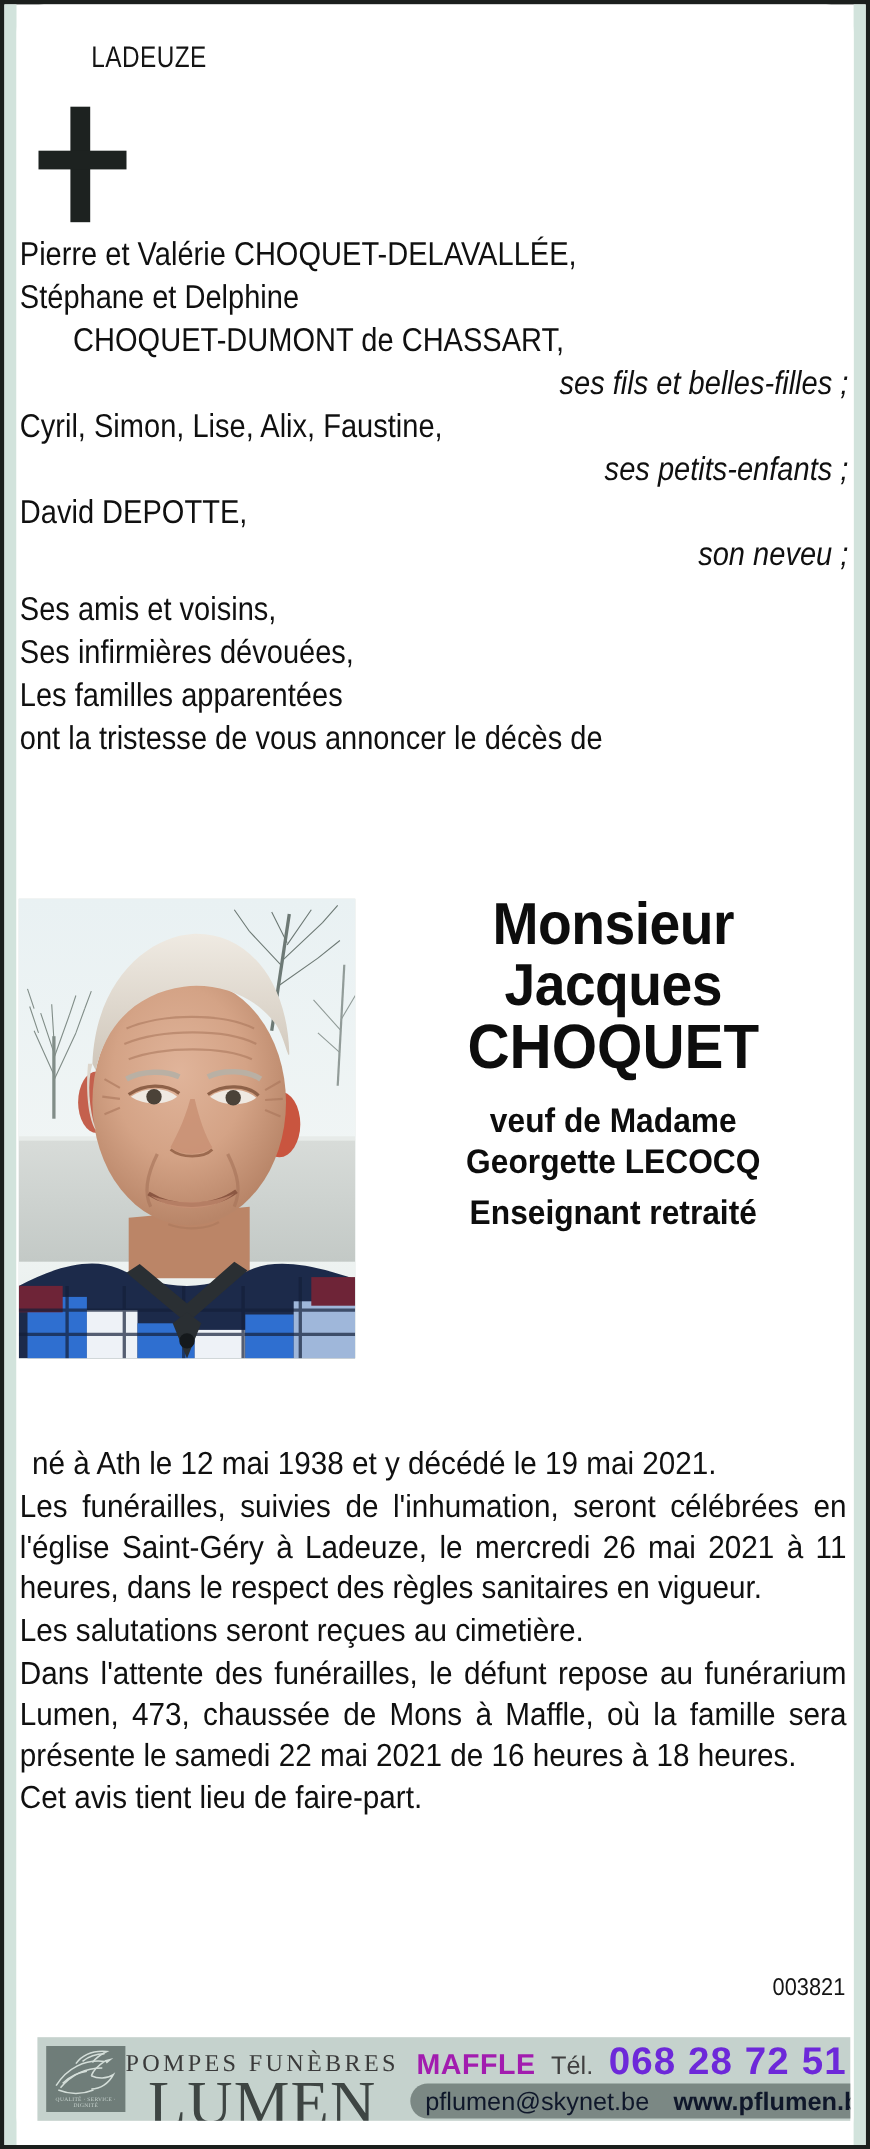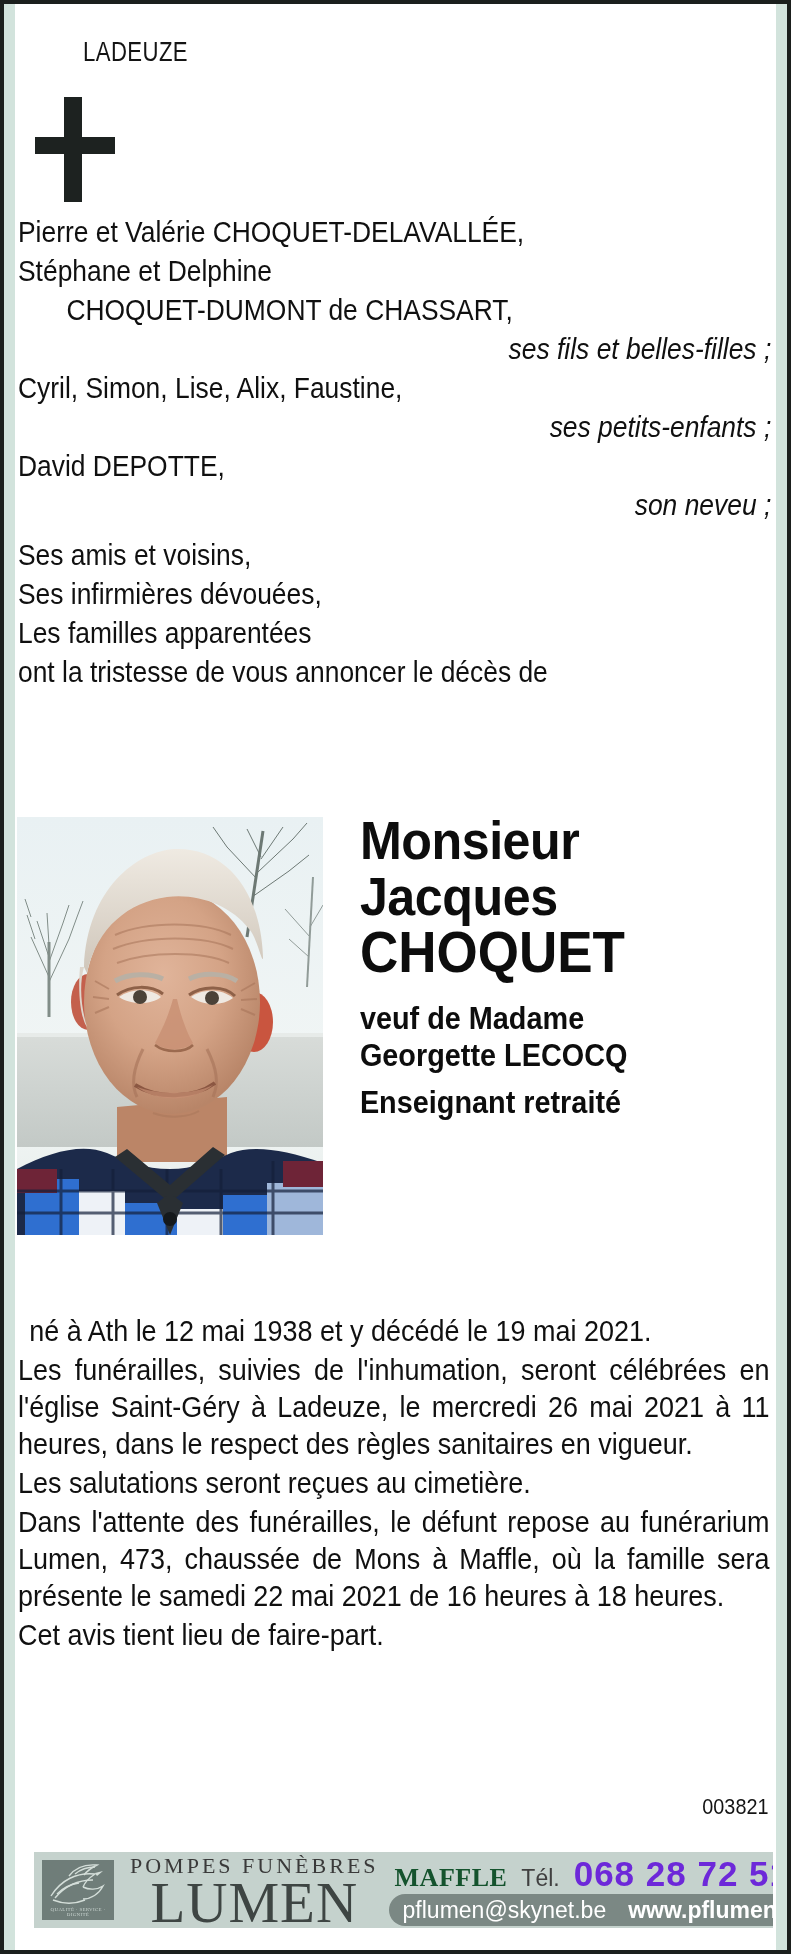--- a/index.html
+++ b/index.html
@@ -97,21 +97,21 @@
     overflow: hidden;
     background: #cfd9d6;
   }
   .photo svg { display:block; width:100%; height:100%; }
 
   .nameblock {
     position: absolute;
     left: 330px;
     top: -5px;
     width: 425px;
-    text-align: left;
+    text-align: center;
   }
   .nm {
     font-family: "Liberation Sans Narrow", "Liberation Sans", sans-serif;
     font-weight: bold;
     color: #0d0d0d;
     letter-spacing: -0.5px;
     line-height: 56px;
     font-size: 54px;
     transform: scaleX(0.93);
   }
@@ -181,22 +181,22 @@
     flex: 0 0 auto;
   }
   .dove-box svg { position:absolute; left:3px; top:2px; }
   .dove-caption {
     position: absolute; bottom: 3px; left: 4px; right: 4px;
     font-size: 5px; color: #c9d4d0; text-align: center;
     letter-spacing: 0.3px; font-family: "Liberation Serif", serif;
   }
   .lumen-wrap {
     flex: 0 0 auto;
-    margin-left: 16px;
-    padding-top: 2px;
+    margin-left: 0;
+    padding-top: 12px;
     text-align: center;
   }
   .pf-line {
     font-family: "Liberation Serif", serif;
     font-size: 22px;
     letter-spacing: 3px;
     color: #3a3a3a;
     line-height: 24px;
   }
   .lumen-line {
@@ -215,24 +215,24 @@
     padding-left: 10px;
   }
   .rc-top {
     display: flex;
     align-items: baseline;
     gap: 14px;
     padding-left: 6px;
     height: 38px;
   }
   .maffle {
-    font-family: Liberation Serif, serif;
+    font-family: Liberation Sans, sans-serif;
     font-weight: bold;
     font-size: 26px;
-    color: #14532d;
+    color: #a21caf;
     letter-spacing: 0.5px;
   }
   .tel-label {
     font-family: "Liberation Sans Narrow", "Liberation Sans", sans-serif;
     font-size: 23px;
     color: #404040;
   }
   .tel-num {
     font-family: "Liberation Sans Narrow", "Liberation Sans", sans-serif;
     font-weight: bold;
@@ -248,21 +248,21 @@
     align-items: center;
     justify-content: center;
     gap: 22px;
     color: #ffffff;
     padding: 0 14px;
     margin-top: 2px;
   }
   .mail-txt, .web-txt {
     font-family: "Liberation Sans Narrow", "Liberation Sans", sans-serif;
     font-size: 23px;
-    color: #ffffff;
+    color: #0f172a;
   }
   .web-txt { font-weight: bold; }
 </style>
 </head>
 <body>
 
 <div class="page">
 
   <div class="edge-dark-top"></div>
   <div class="edge-dark-bottom"></div>

